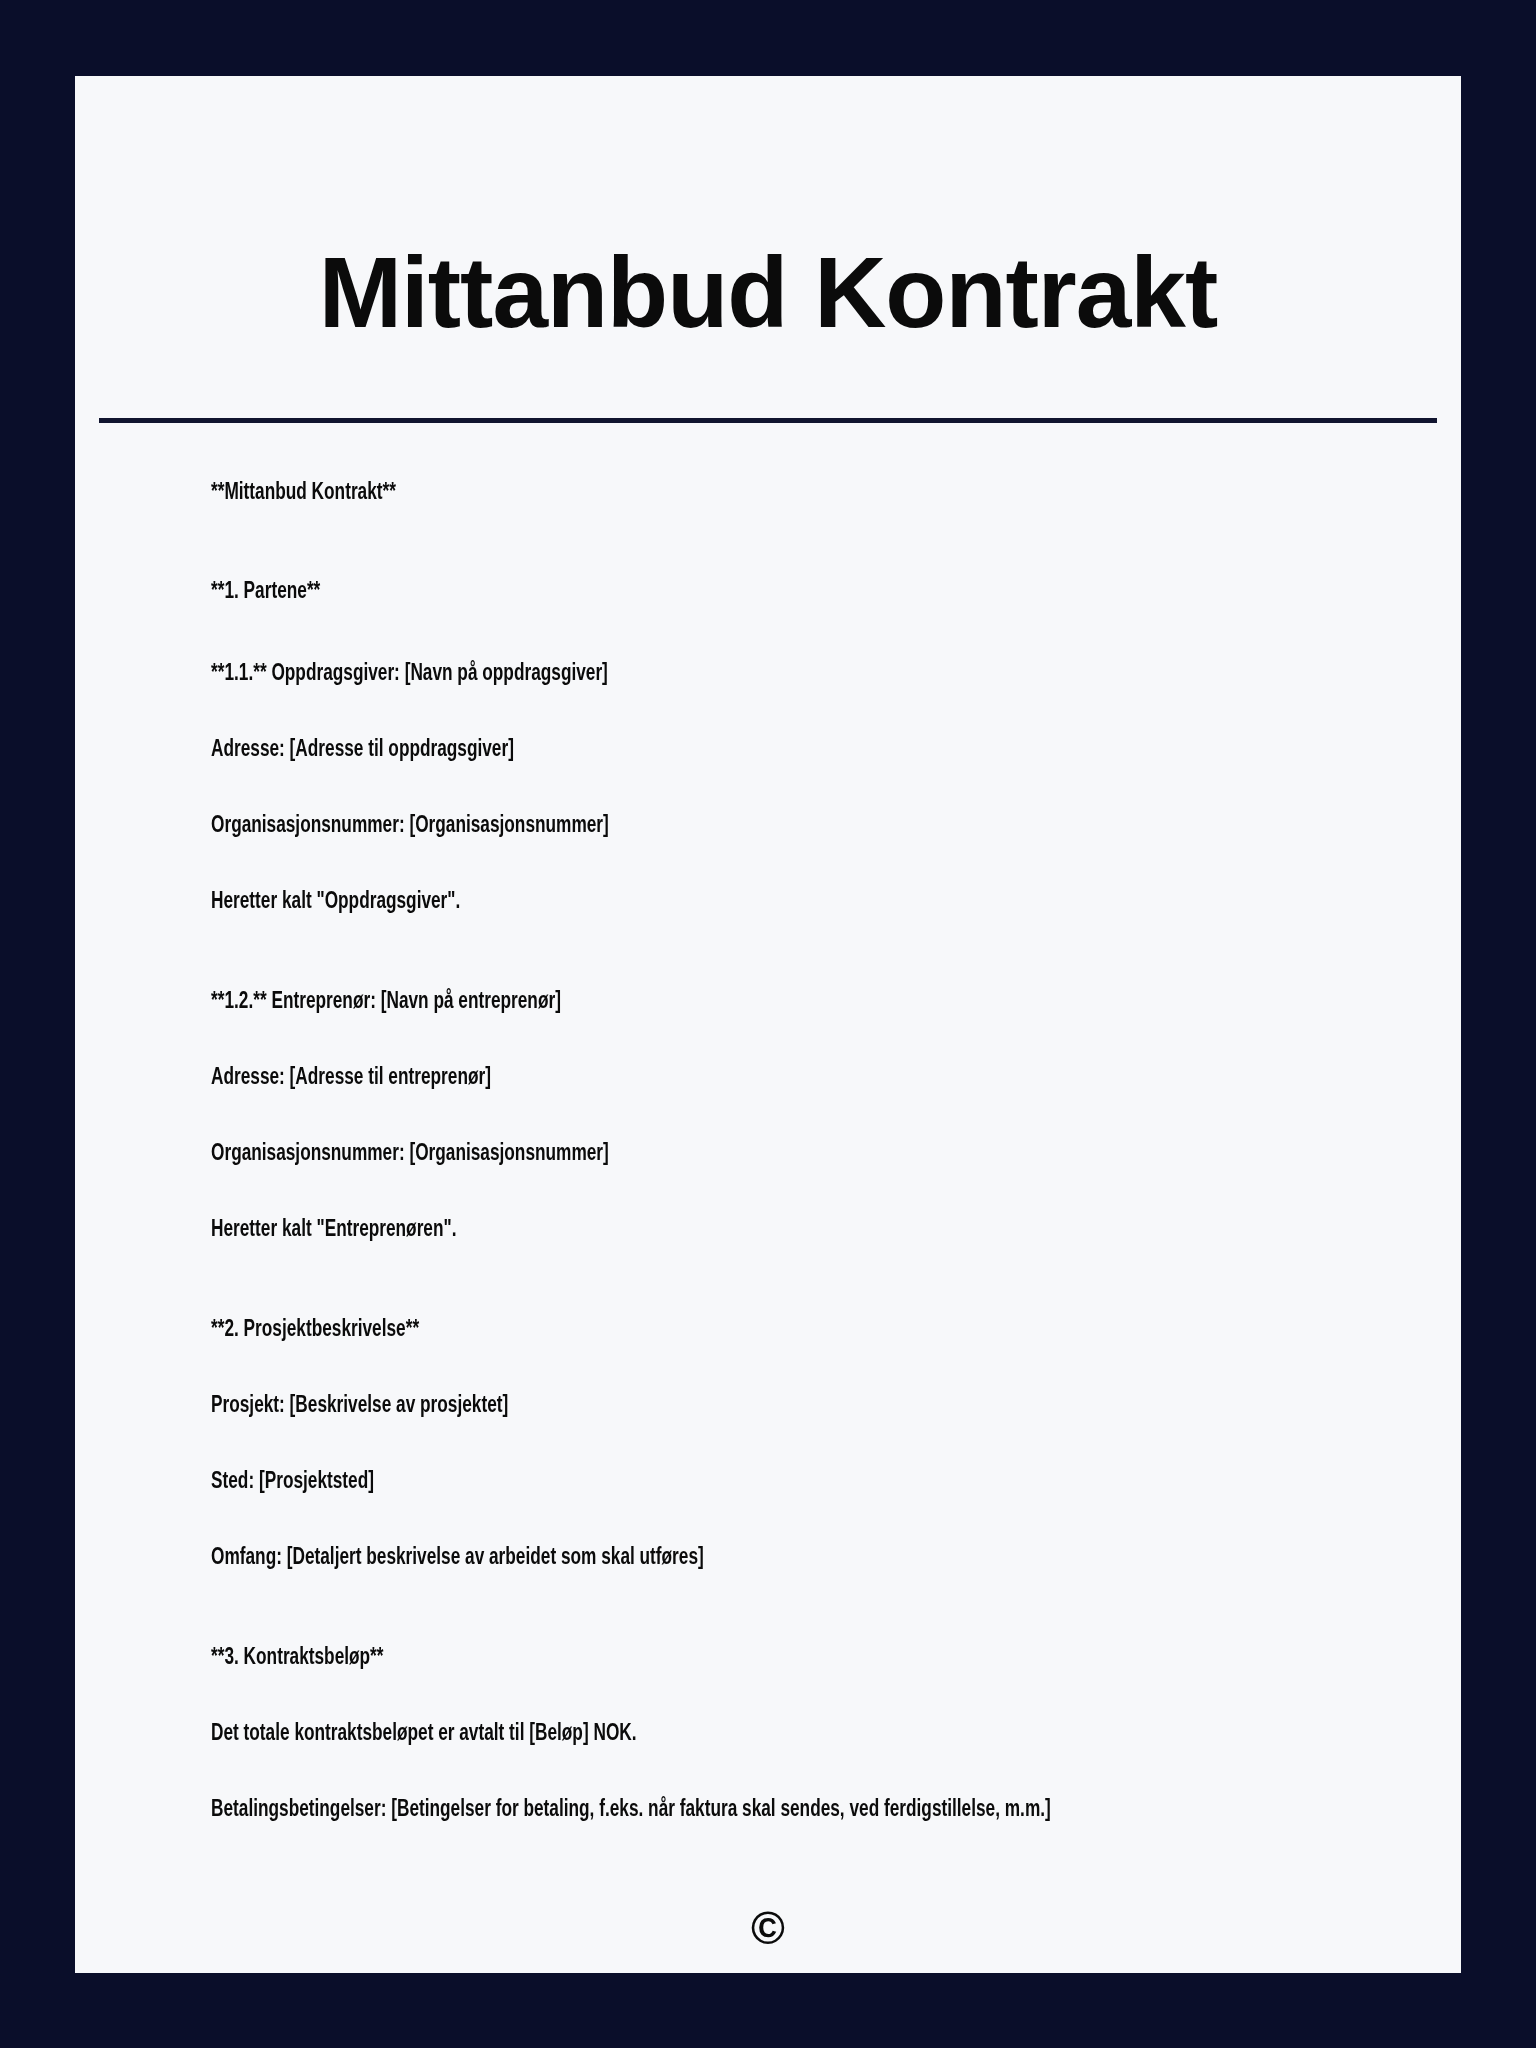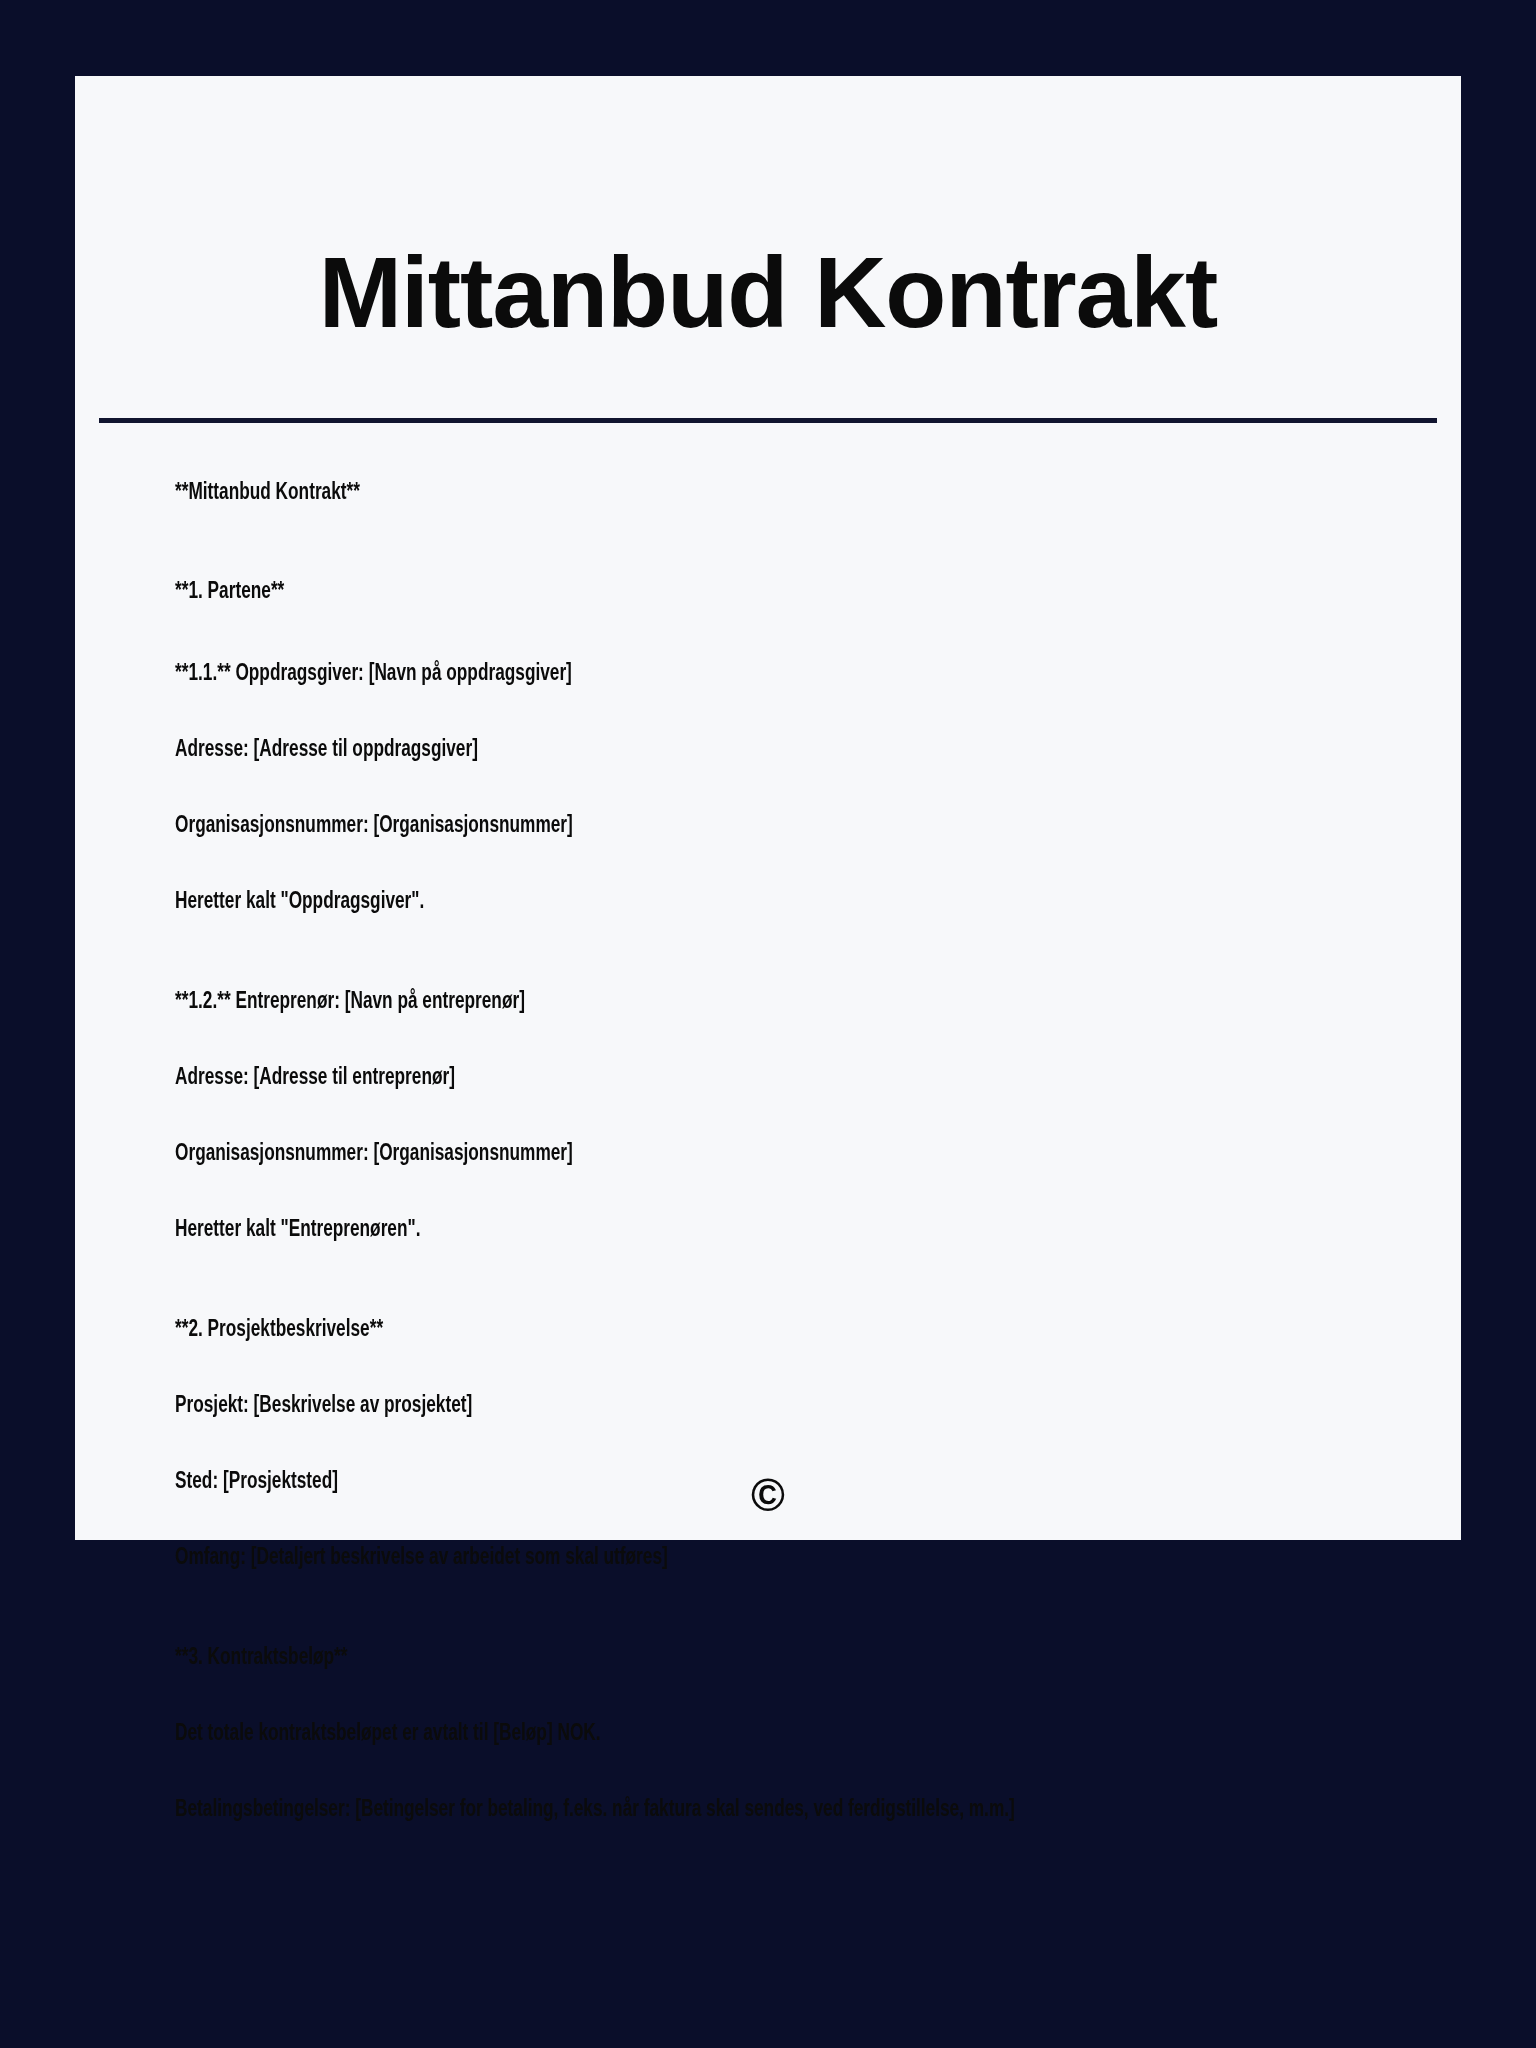--- a/index.html
+++ b/index.html
@@ -16,42 +16,42 @@
     position: relative;
     background: var(--background);
     font-family: "Liberation Sans", "DejaVu Sans", sans-serif;
     overflow: hidden;
   }
   .page {
     position: absolute;
     left: 75px;
     top: 76px;
     width: 1386px;
-    height: 1464px;
+    height: 1897px;
     background: var(--page);
     padding: 0 24px;
   }
   .doc-title {
     margin: 166px 0 0 0;
     font-size: 100px;
     line-height: 100px;
     font-weight: 700;
     letter-spacing: -1px;
     text-align: center;
     color: var(--text);
     white-space: nowrap;
   }
   .divider {
     border: none;
     margin: 76px 0 0 0;
     height: 5px;
     background: var(--rule);
   }
   .content {
-    margin: 53px 0 0 76px;
+    margin: 53px 0 0 112px;
   }
   .content p {
     margin: 0;
     font-size: 23px;
     line-height: 30px;
     font-weight: 700;
     color: var(--text);
     white-space: nowrap;
     transform: scaleX(0.75);
     transform-origin: 0 50%;

